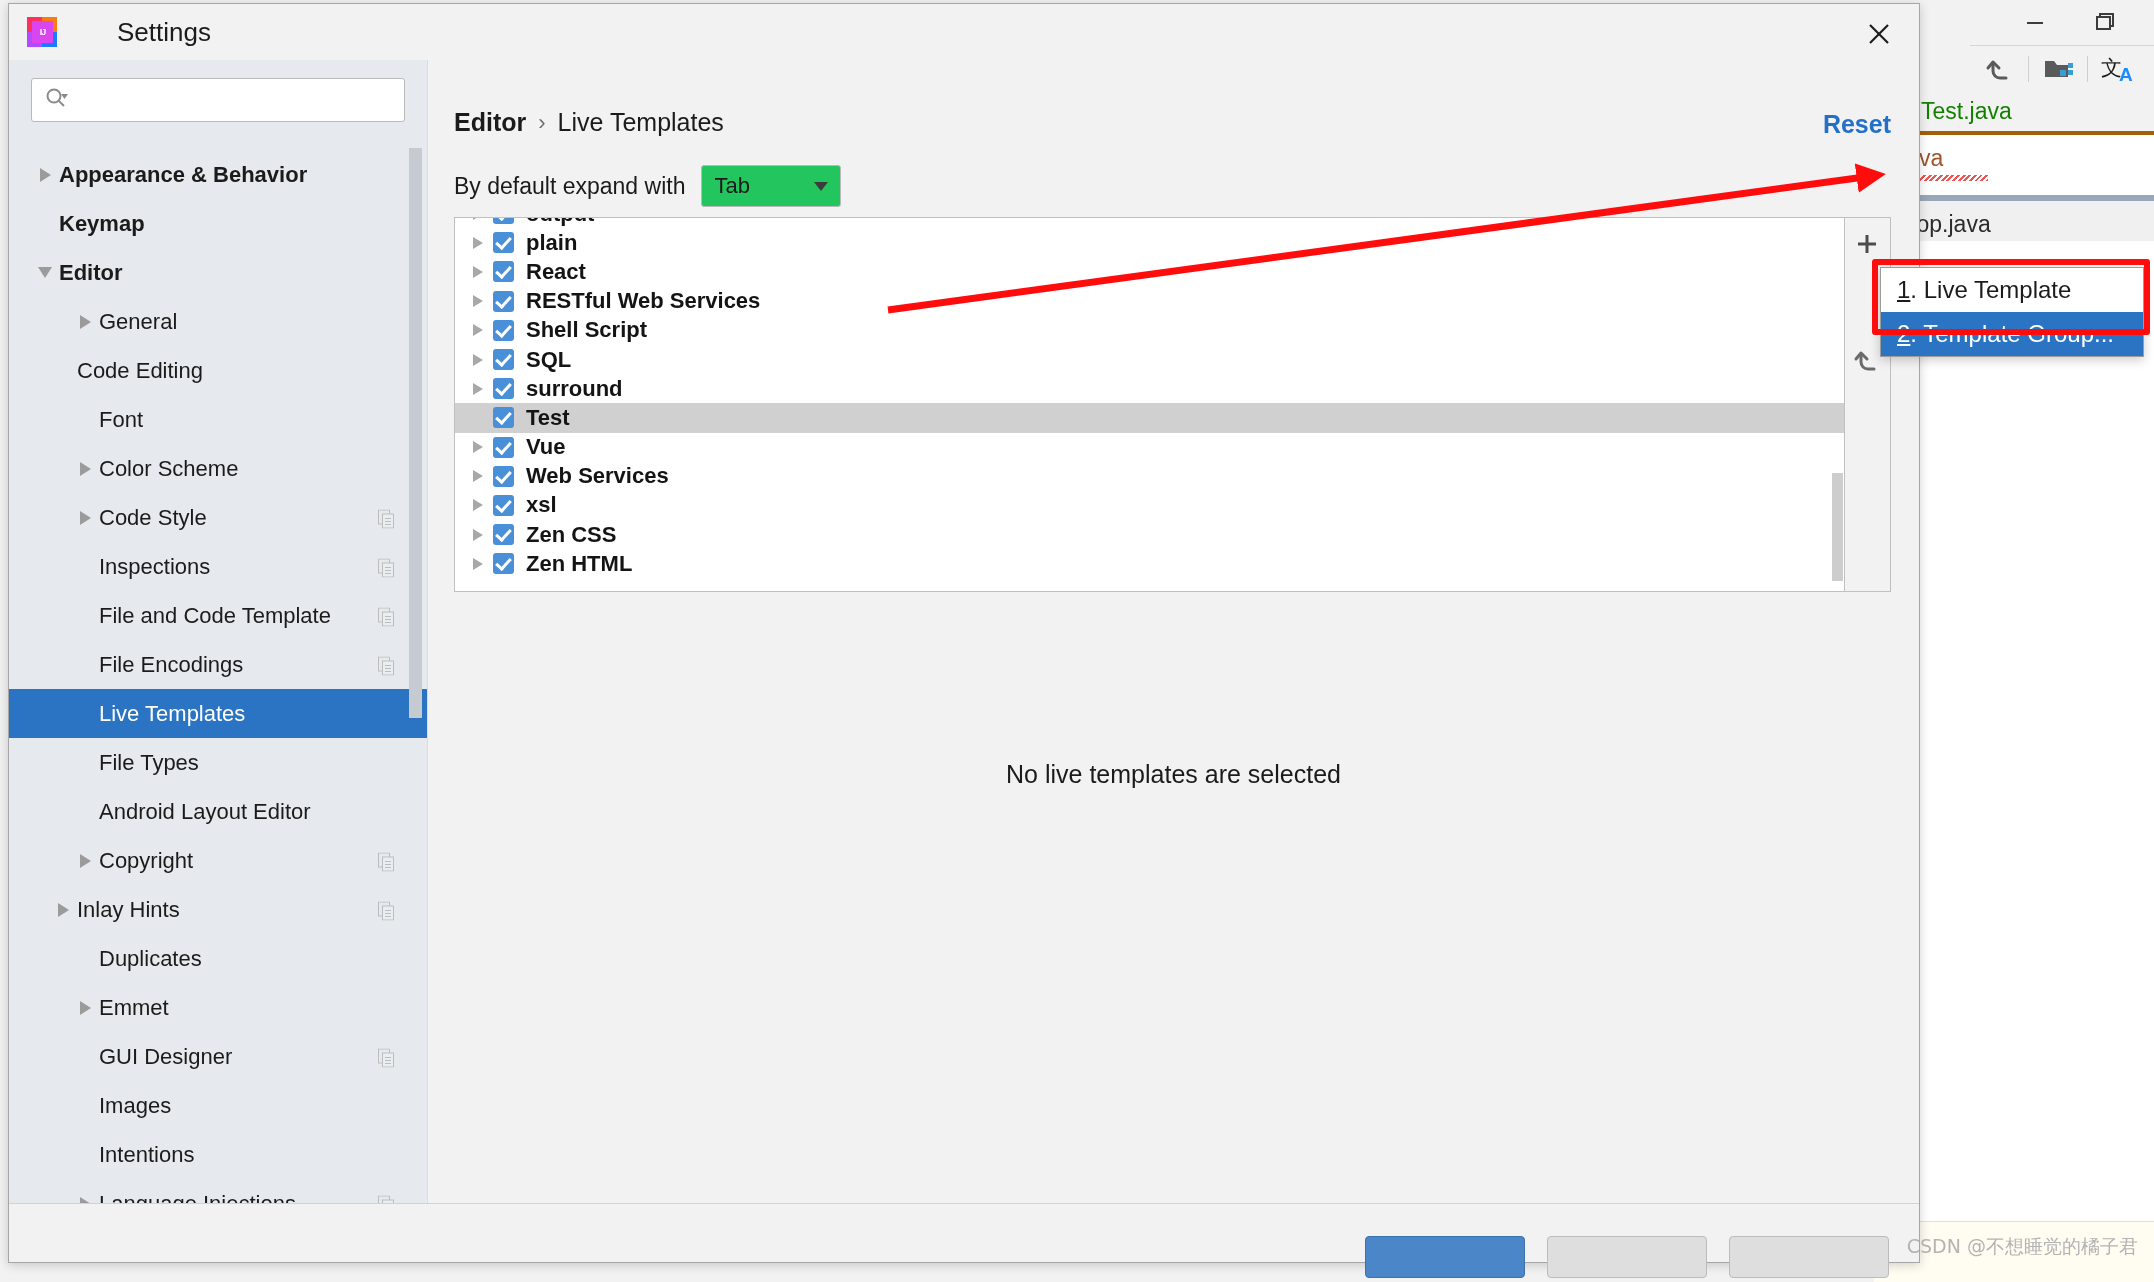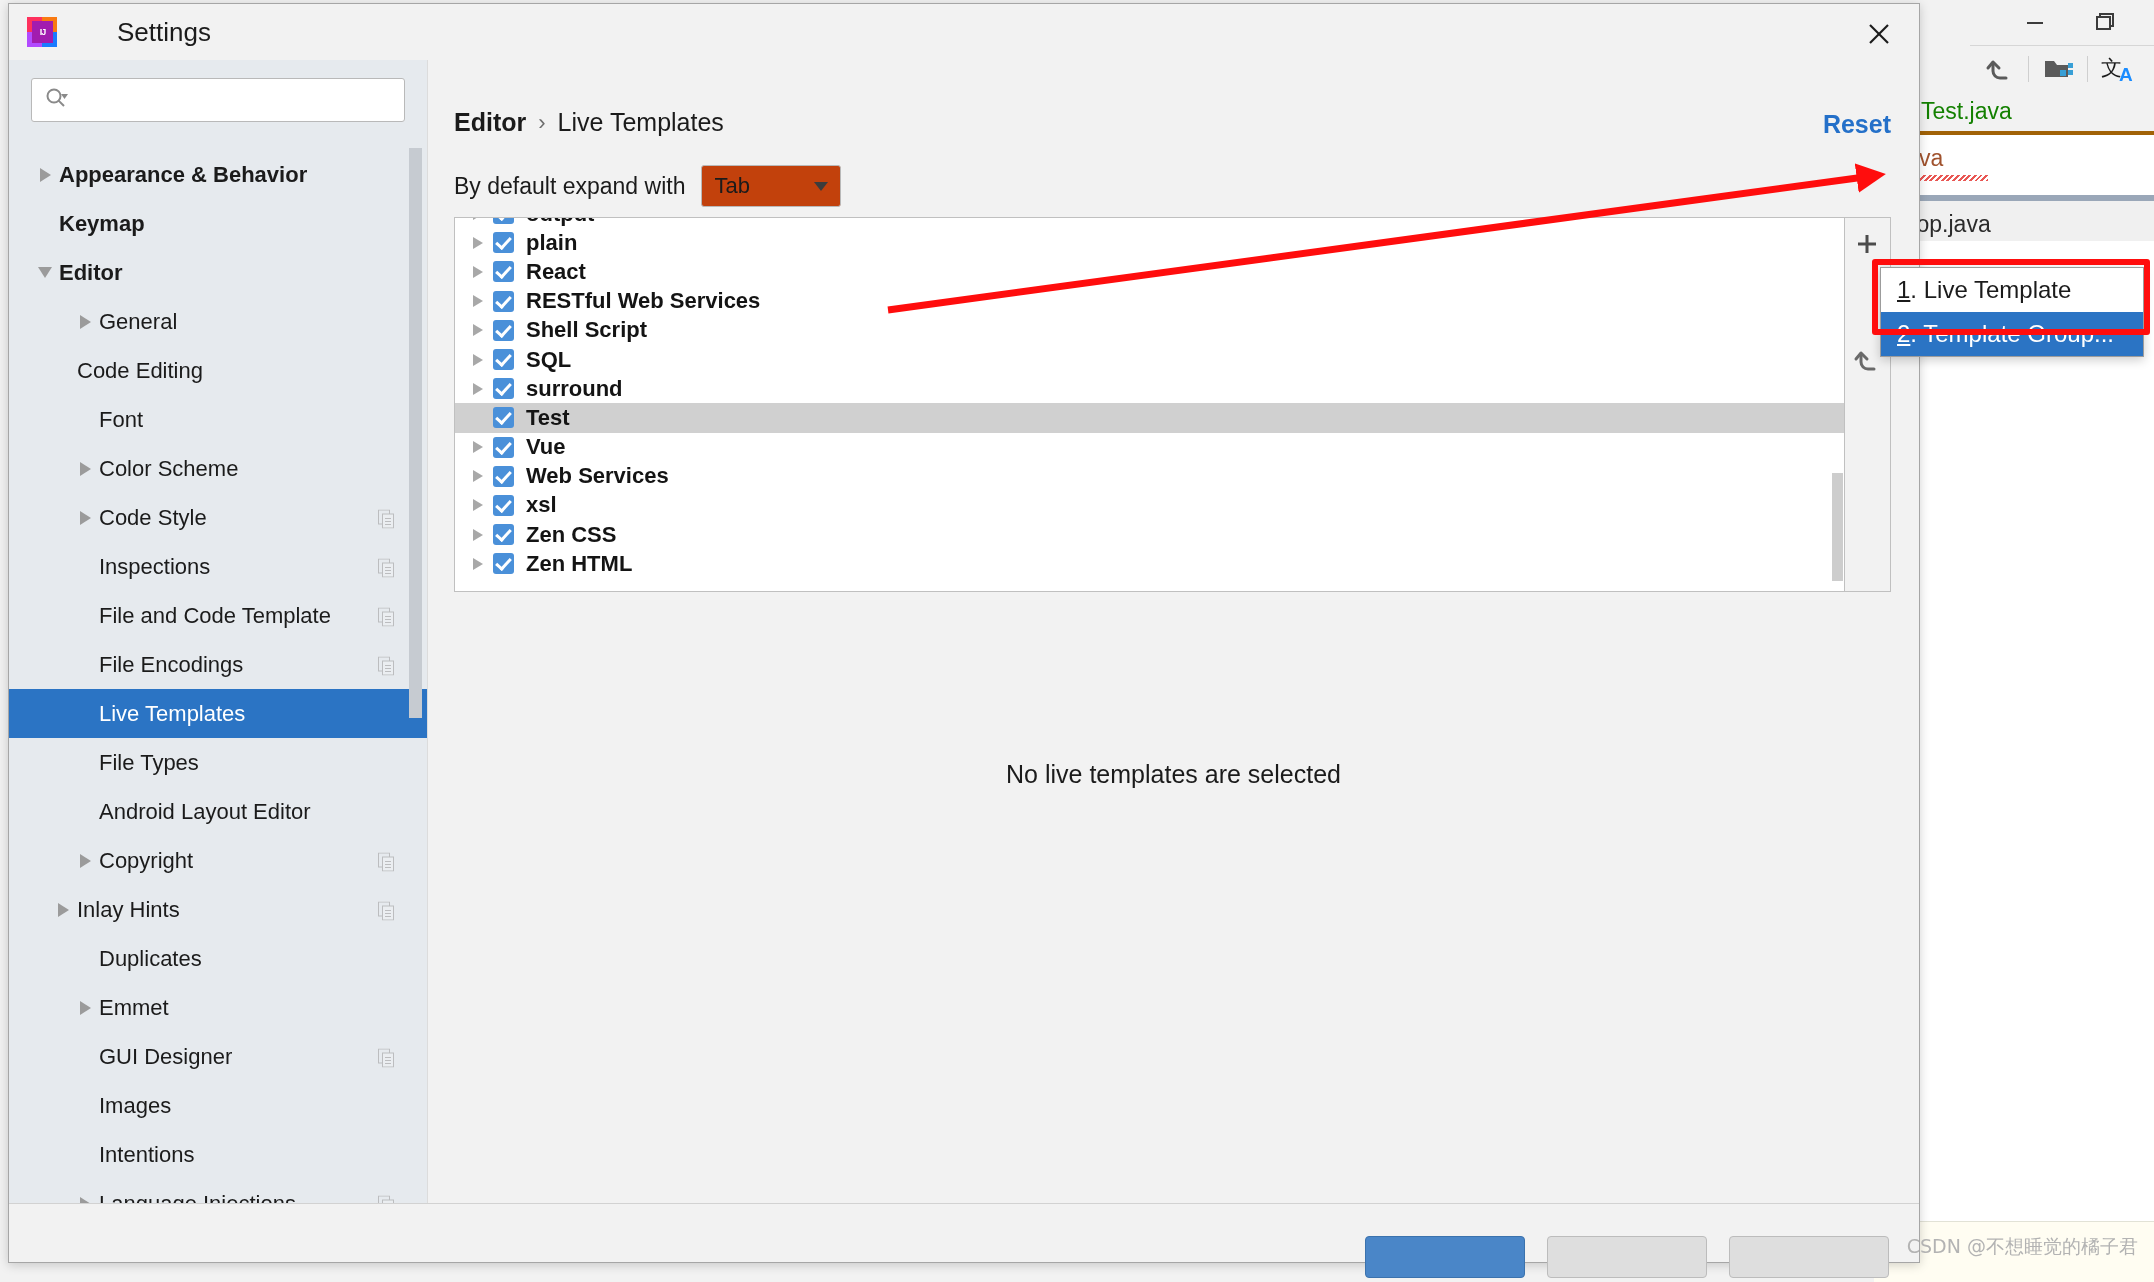--- a/index.html
+++ b/index.html
@@ -181,21 +181,21 @@
   }
   .ij-logo .q {
     position: absolute; width: 15px; height: 15px;
   }
   .ij-logo .q1 { left:0; top:0; background:#fe315d; }
   .ij-logo .q2 { right:0; top:0; background:#f97a12; }
   .ij-logo .q3 { left:0; bottom:0; background:#b24aff; }
   .ij-logo .q4 { right:0; bottom:0; background:#1a7bff; }
   .ij-logo .ctr {
     position:absolute; left:5px; top:4px; width:21px; height:22px;
-    background:#a21caf;
+    background:#d946ef;
     display:flex; align-items:center; justify-content:center;
     color:#fff; font-size:9px; font-weight:bold; letter-spacing:-1px;
     font-family:"Liberation Sans", sans-serif;
   }
   .dlg-title {
     font-size: 26px;
     color: #1b1b1b;
     margin-left: 44px;
   }
   .dlg-close {
@@ -342,21 +342,21 @@
     left: 26px;
     top: 105px;
     display: flex;
     align-items: center;
     gap: 16px;
   }
   .expand-label { font-size: 23px; color: #1b1b1b; }
   .combo {
     width: 140px;
     height: 42px;
-    background: #c2410c;
+    background: #22c55e;
     border: 1px solid #b9b9b9;
     border-radius: 3px;
     display: flex;
     align-items: center;
     padding: 0 12px;
     box-sizing: border-box;
     justify-content: space-between;
     font-size: 22px;
     color: #1b1b1b;
   }

